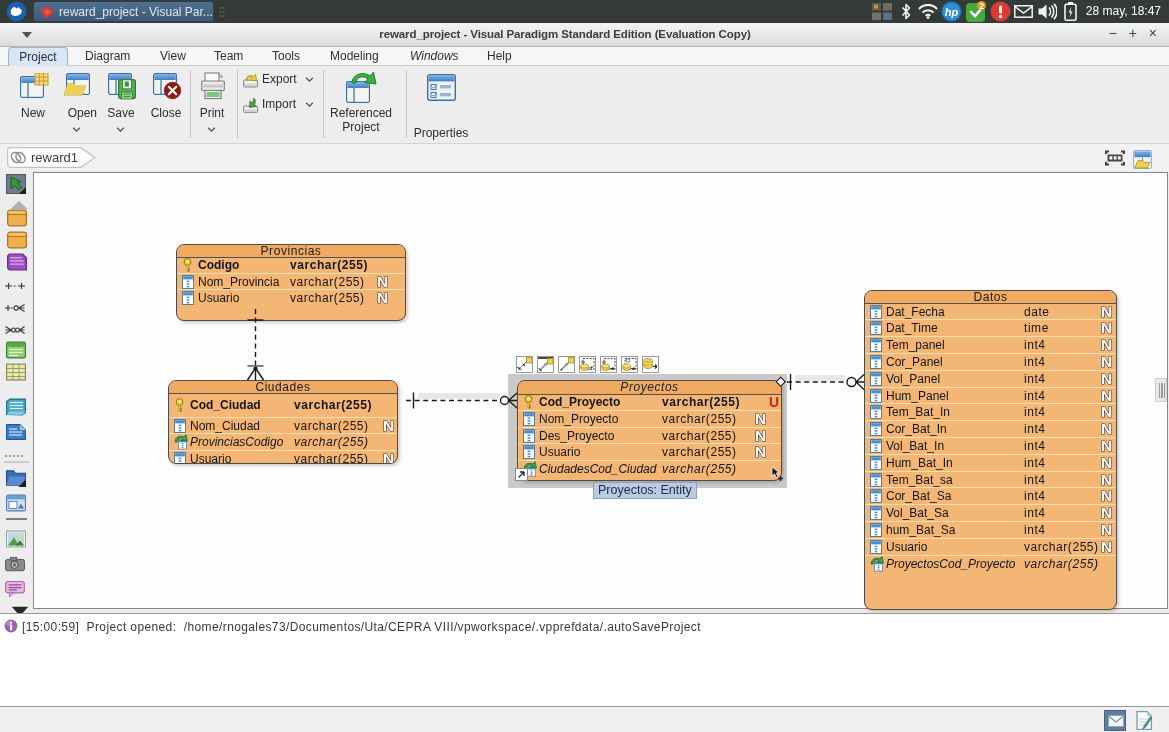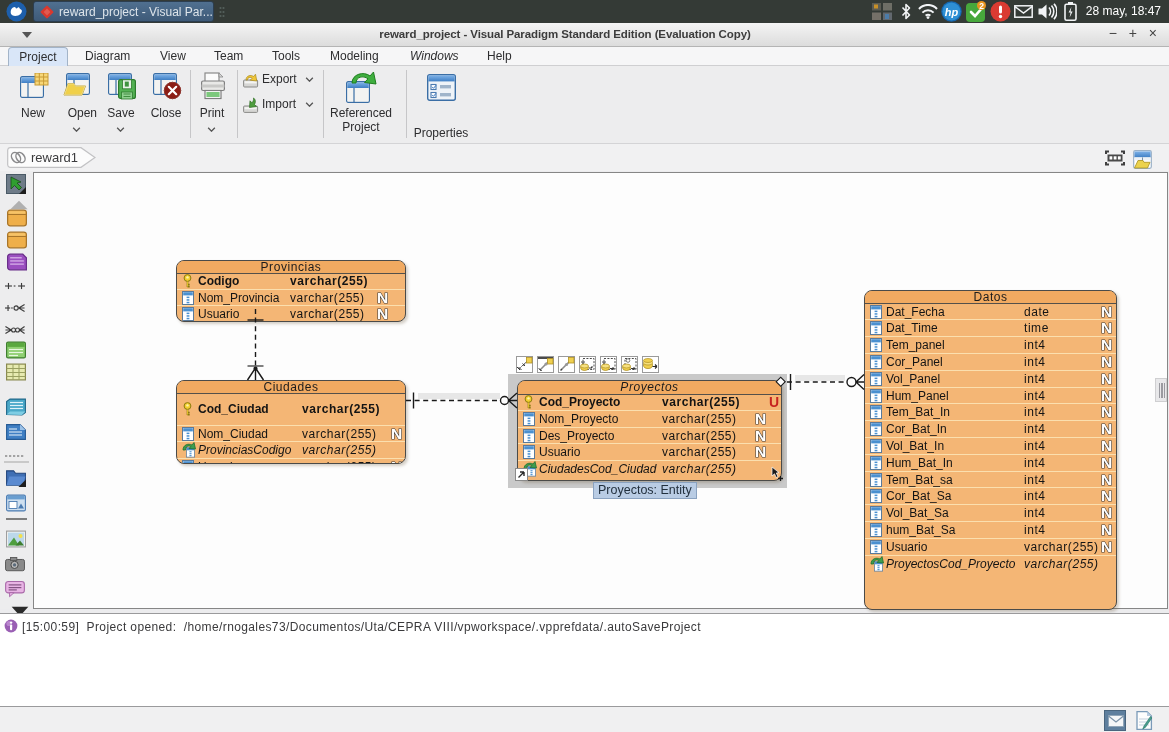--- a/index.html
+++ b/index.html
@@ -516,21 +516,21 @@
     </svg>
     <svg class="abs" style="left:642px;top:356px;" width="17" height="17" viewBox="0 0 17 17">
       <rect x="0.5" y="0.5" width="16" height="16" fill="#fff" stroke="#9a9a9a" stroke-width="1"></rect>
       <ellipse cx="6" cy="9" rx="4.5" ry="3.5" fill="#f0d050" stroke="#b09020" stroke-width="0.8"></ellipse>
       <ellipse cx="6" cy="6.5" rx="4.5" ry="2.5" fill="#f6e080" stroke="#b09020" stroke-width="0.7"></ellipse>
       <ellipse cx="6" cy="4.5" rx="4.5" ry="2" fill="#f0d050" stroke="#b09020" stroke-width="0.7"></ellipse>
       <path d="M10.5 10.5 h4.5 m0 0 l-2 -2 m2 2 l-2 2" stroke="#2a2a2a" stroke-width="1.1" fill="none"></path>
     </svg>
   </div>
 
-  <div class="ent" style="left:176px;top:244px;width:230px;height:62px;margin-top:16px;">
+  <div class="ent" style="left:176px;top:244px;width:230px;height:77px;">
     <div class="hd" style="height:12.8px;line-height:12px;">Provincias</div>
     <div class="erow" style="height:16.2px;padding-left:44px;">
       <svg class="ric" width="11" height="14" viewBox="0 0 11 14">
           <use href="#gkey"></use>
         </svg>
       <span class="nm bold">Codigo</span>
         <span class="tp bold" style="left:113px;">varchar(255)</span>
     </div>
     <div class="erow" style="height:16.2px;">
       <svg class="ric" width="12" height="14" viewBox="0 0 12 14">
@@ -547,23 +547,23 @@
           <use href="#gcol"></use>
         </svg>
       <span class="nm">Usuario</span>
         <span class="tp" style="left:113px;">varchar(255)</span>
       <svg class="nic" style="left:200px;" width="13" height="15" viewBox="0 0 13 15">
           <use href="#gn"></use>
         </svg>
     </div>
   </div>
 
-  <div class="ent" style="left:176px;top:380px;width:230px;height:84px;">
+  <div class="ent" style="left:168px;top:380px;width:230px;height:84px;">
     <div class="hd" style="height:12.8px;line-height:12px;">Ciudades</div>
-    <div class="erow" style="height:32px;">
+    <div class="erow" style="height:24px;">
       <svg class="ric" width="11" height="14" viewBox="0 0 11 14">
           <use href="#gkey"></use>
         </svg>
       <span class="nm bold">Cod_Ciudad</span>
         <span class="tp bold" style="left:125px;">varchar(255)</span>
     </div>
     <div class="erow" style="height:16.6px;">
       <svg class="ric" width="12" height="14" viewBox="0 0 12 14">
           <use href="#gcol"></use>
         </svg>

